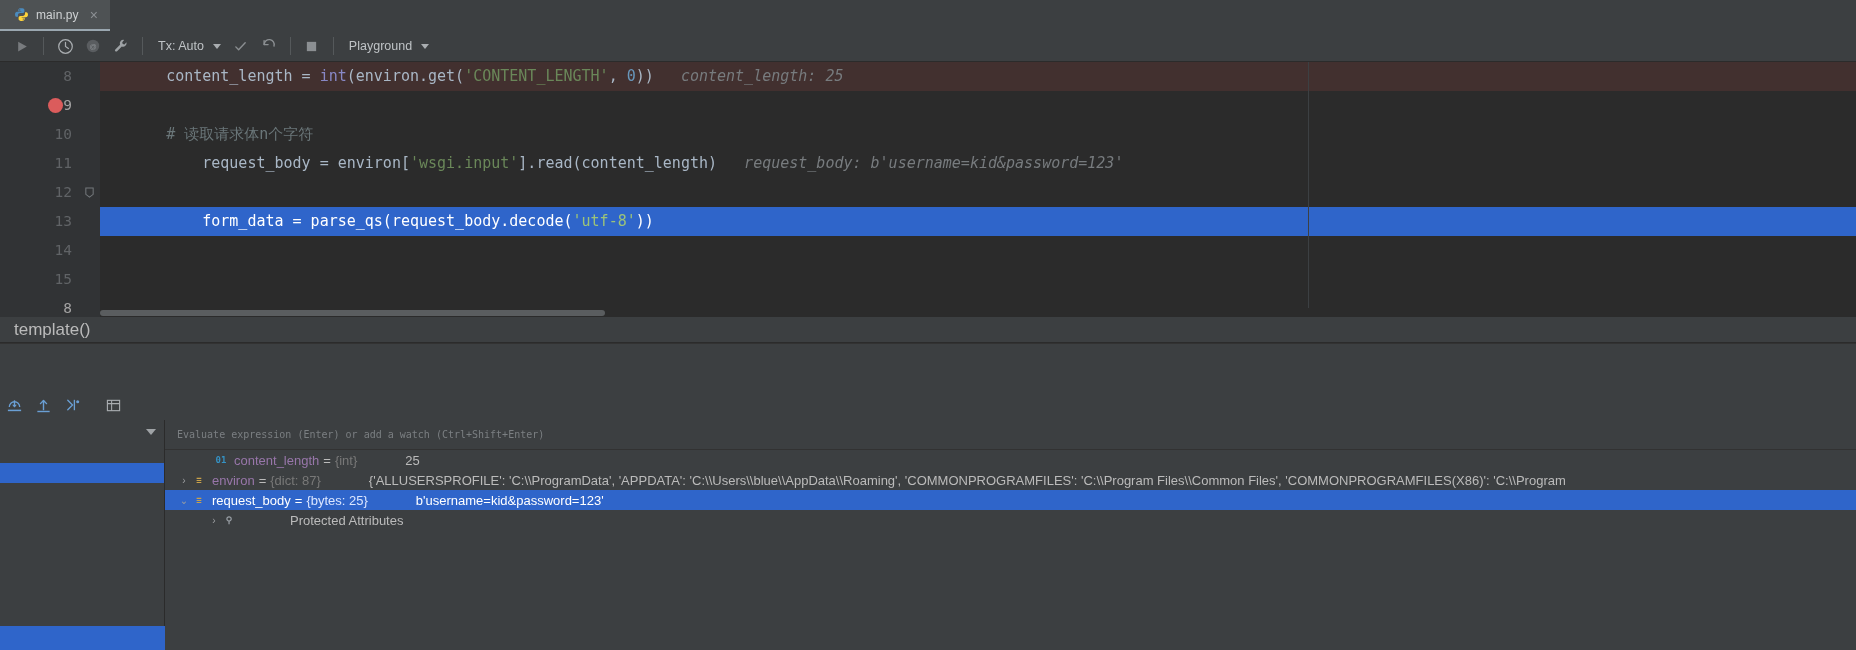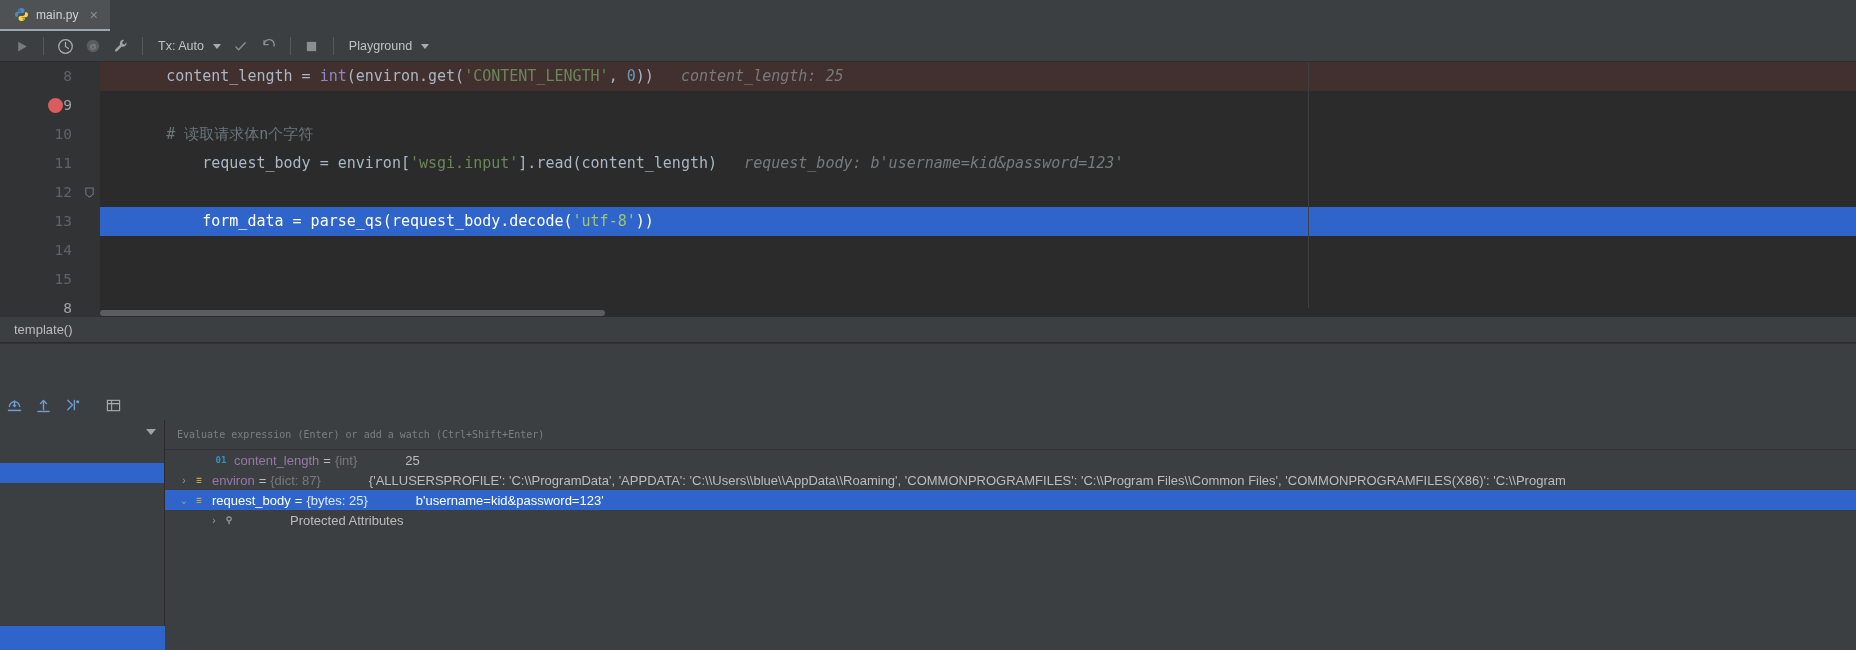--- a/index.html
+++ b/index.html
@@ -172,21 +172,21 @@
   .breadcrumb {
     height: 26px;
     background: #3c3f41;
     display: flex;
     align-items: center;
     padding-left: 14px;
     border-bottom: 1px solid #2b2b2b;
   }
   .breadcrumb span {
     color: #bbbbbb;
-    font-size: 13px;
+    font-size: 17px;
   }
 
   
   .gap-zone {
     height: 47px;
     background: #3c3f41;
     border-top: 1px solid #323232;
   }
 
   

